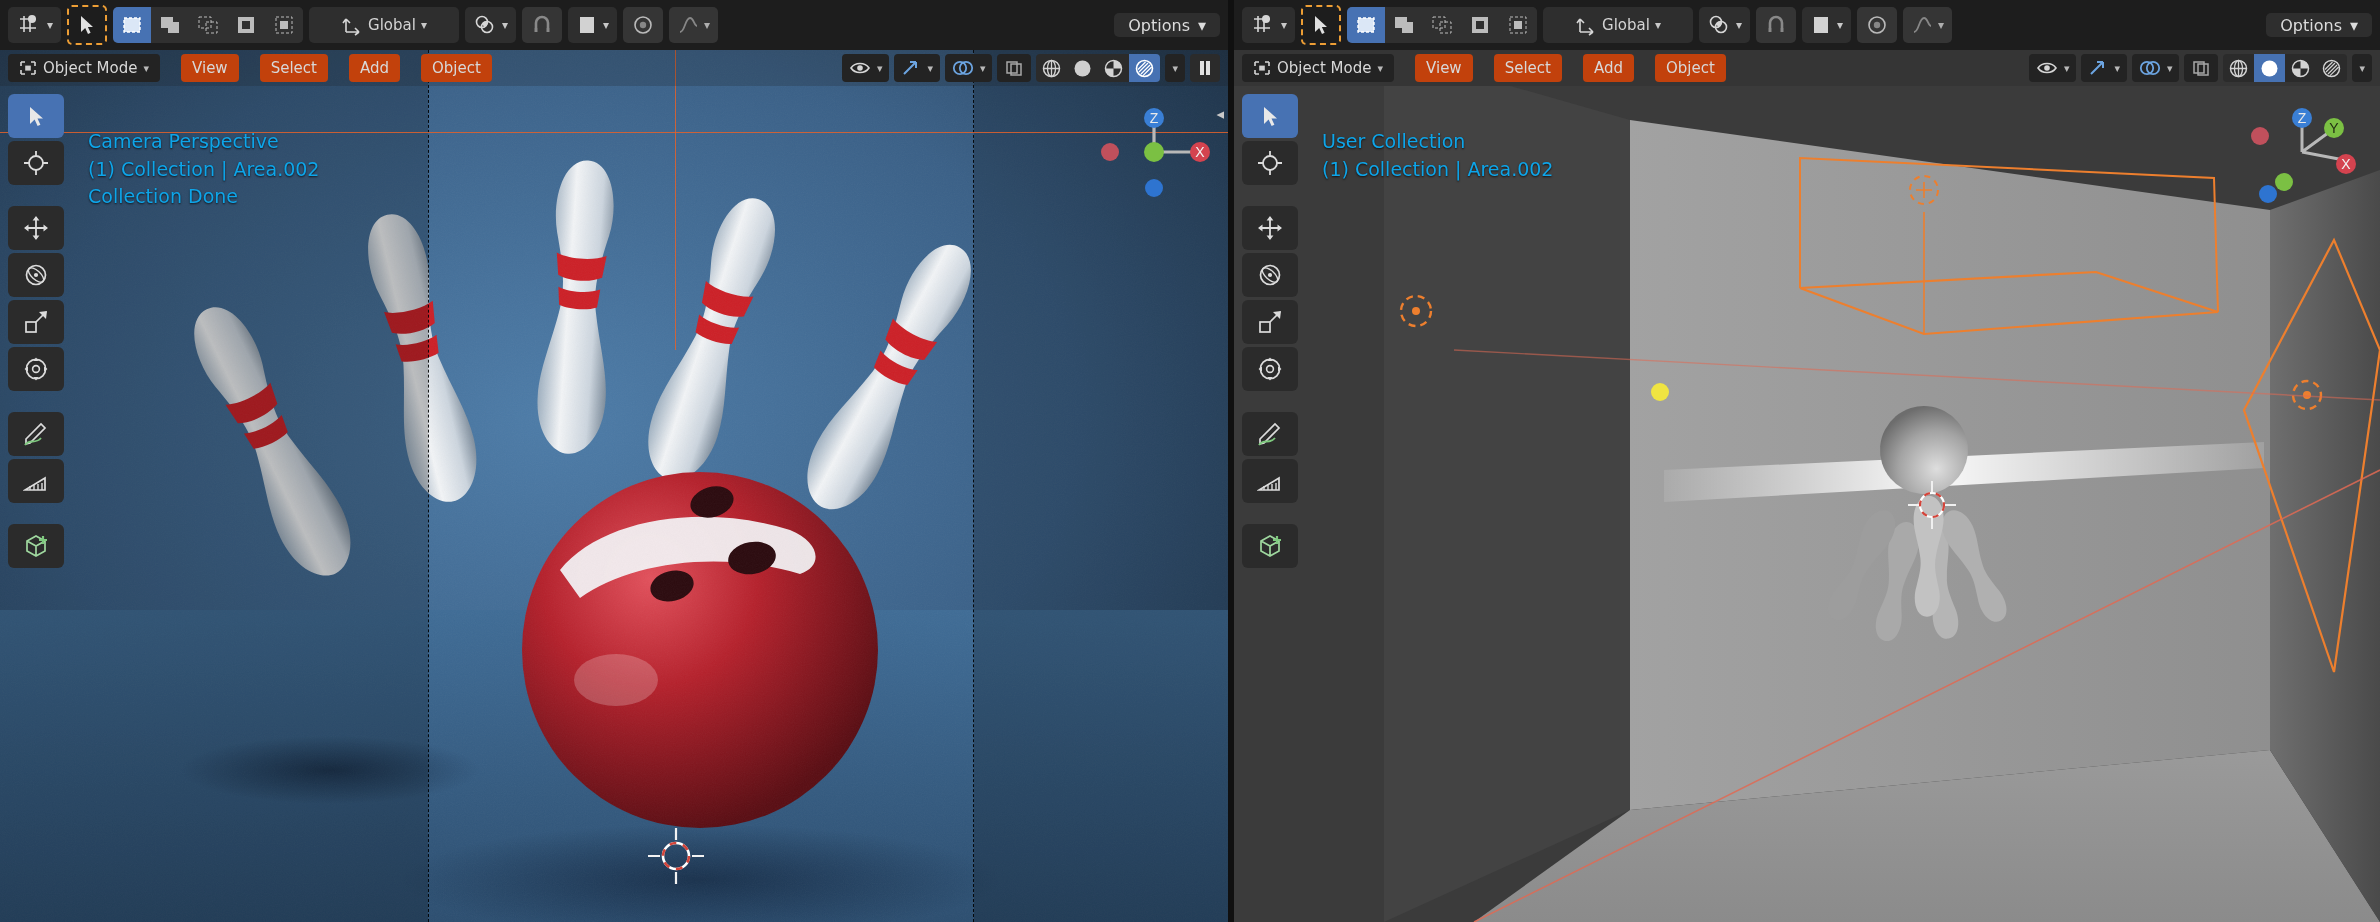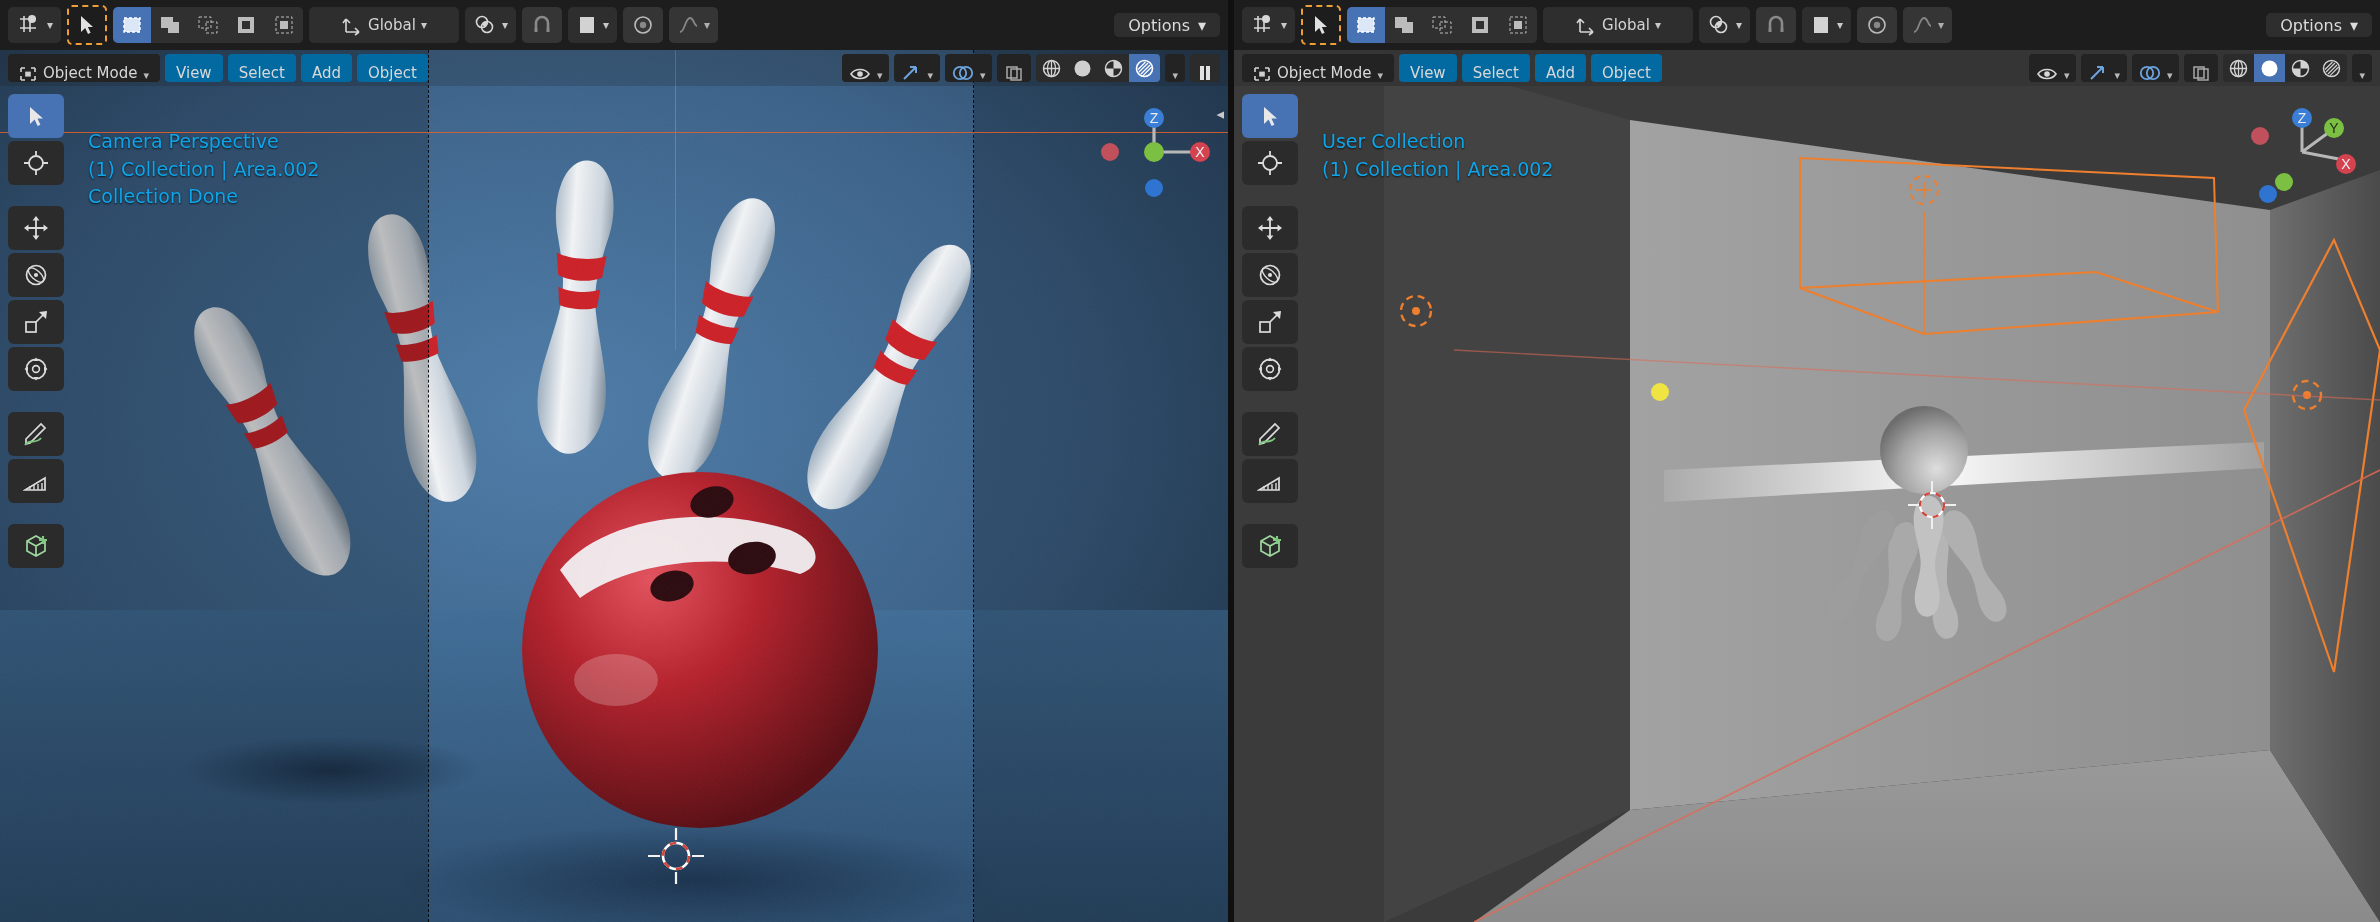--- a/index.html
+++ b/index.html
@@ -52,23 +52,23 @@
 
   
   .vp-header {
     position: absolute; left: 0; right: 0; top: 0; height: 36px;
     display: flex; align-items: center; gap: 5px; padding: 0 8px;
     z-index: 30; background: rgba(26,26,26,0.20);
   }
   .vp-header.opaque { background: #353535; }
   .hbtn {
     height: 28px; background: #232323; border-radius: 4px; color: #d8d8d8;
-    display: flex; align-items: flex-end; gap: 6px; padding: 0 11px; font-size: 15px;
-  }
-  .hbtn.menu { background: #0369a1; }
+    display: flex; align-items: center; gap: 6px; padding: 0 11px; font-size: 15px;
+  }
+  .hbtn.menu { background: #c2410c; margin-left: 16px; }
   .hbtn .cv { font-size: 11px; color: #b9b9b9; }
   .hgroup { display: flex; height: 28px; border-radius: 4px; overflow: hidden; }
   .hgroup > .seg {
     width: 31px; height: 28px; background: #2b2b2b;
     display: flex; align-items: center; justify-content: center;
   }
   .hgroup > .seg.on { background: #4772b3; }
   .hbtn.icon-only { padding: 0 7px; }
 
   

